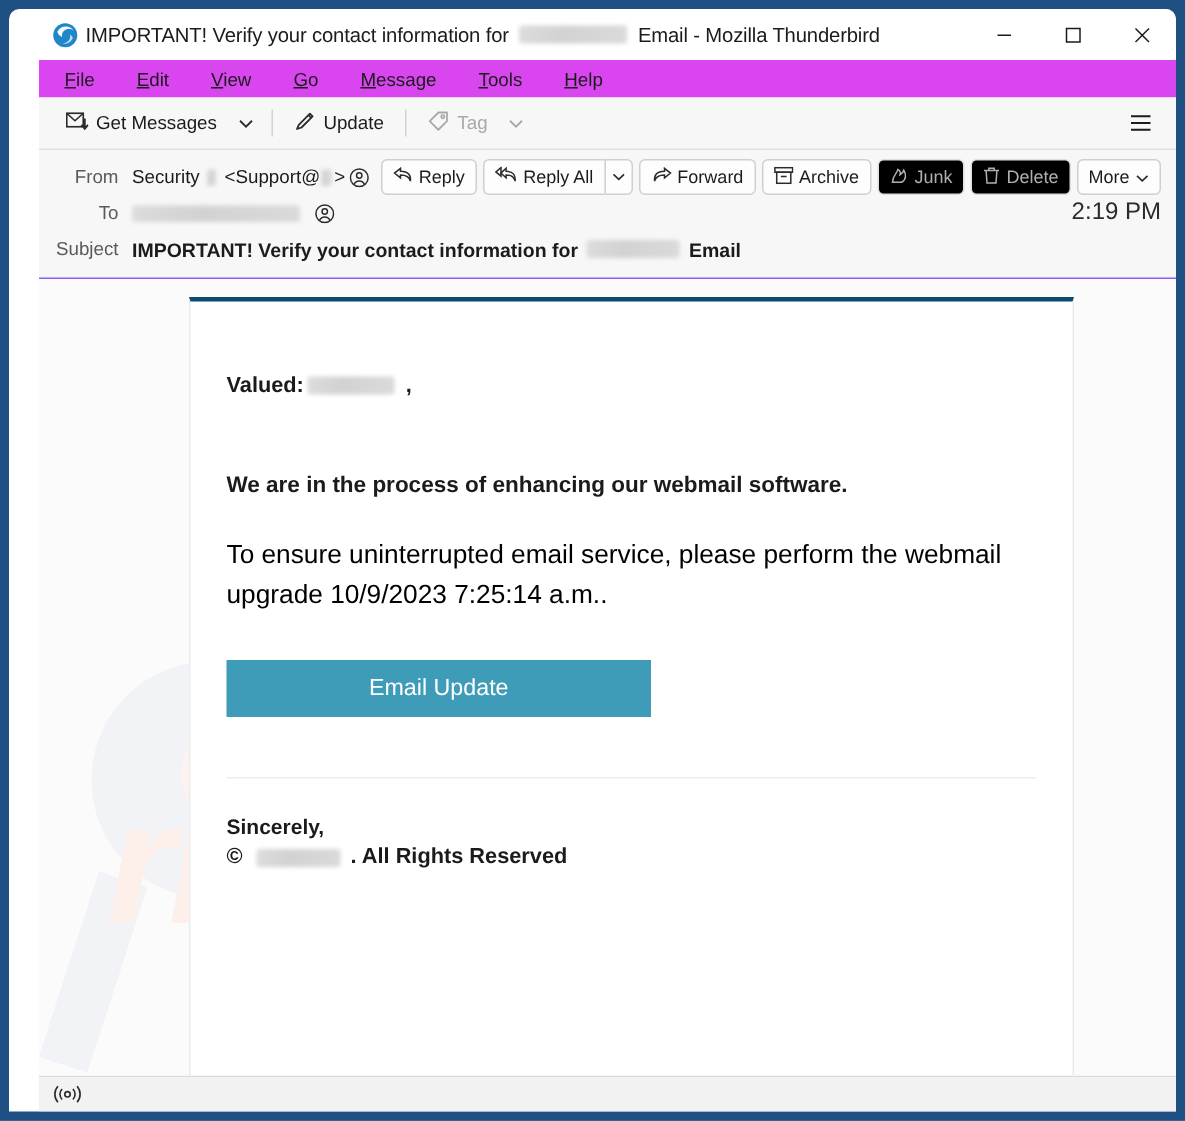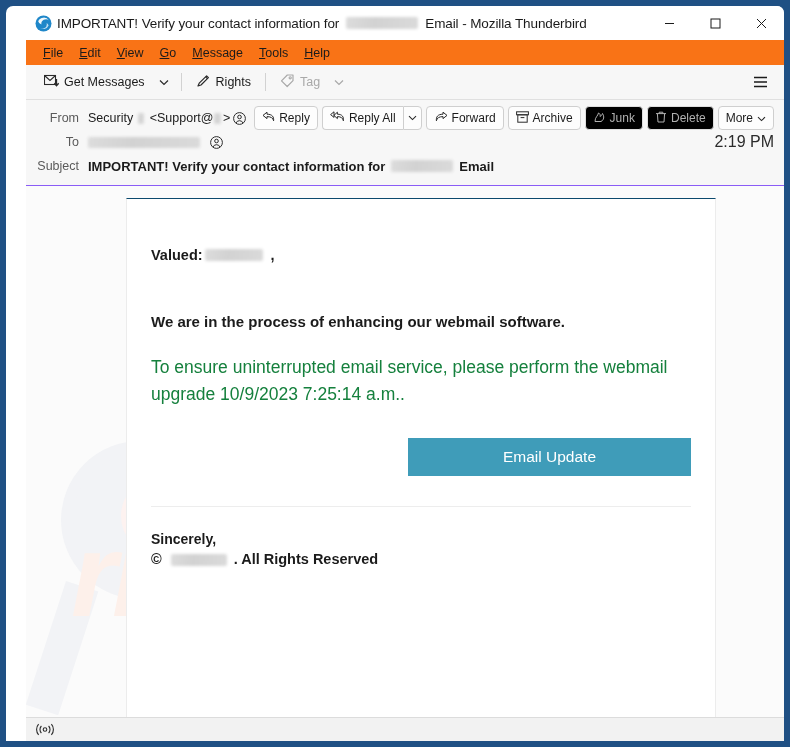--- a/index.html
+++ b/index.html
@@ -80,25 +80,25 @@
     width: 46px; height: 34px;
     display: flex; align-items: center; justify-content: center;
     cursor: default;
   }
   .wc svg { display: block; }
 
   
   #menubar {
     height: 25px;
     flex: 0 0 25px;
-    background: #f97316;
+    background: #d946ef;
     display: flex;
     align-items: center;
     padding-left: 9px;
-    gap: 0px;
+    gap: 12px;
   }
   .menu-item {
     font-size: 12.5px;
     color: #1b1b1b;
     padding: 3px 8px 3px 8px;
     border-radius: 3px;
     cursor: default;
     white-space: nowrap;
   }
   .menu-item u { text-decoration: underline; }
@@ -286,21 +286,21 @@
 
   
   #email-card {
     position: absolute;
     left: 100px; top: 12px;
     width: 590px;
     bottom: 0;
     background: #ffffff;
     border-left: 1px solid #ececec;
     border-right: 1px solid #ececec;
-    border-top: 1px solid #0c4a6e;
+    border-top: 3px solid #0c4a6e;
     z-index: 1;
     padding: 48px 24px 0 24px;
     overflow: hidden;
   }
 
   .greeting {
     font-size: 14.5px;
     font-weight: bold;
     color: #1b1b1b;
     display: flex;
@@ -318,30 +318,30 @@
   }
   .para {
     font-size: 14.5px;
     color: #2a2a2a;
     line-height: 1.72;
     max-width: 480px;
     margin-bottom: 52px;
   }
   .para-lg {
     font-size: 17.5px;
-    color: #15803d;
+    color: #000000;
     line-height: 1.55;
     max-width: 560px;
     margin-bottom: 30px;
   }
 
   #cta-wrap {
     display: flex;
-    justify-content: flex-end;
-    margin-bottom: 30px;
+    justify-content: flex-start;
+    margin-bottom: 40px;
   }
   #cta-button {
     width: 283px;
     height: 38px;
     background: #3f9cb9;
     color: #ffffff;
     font-size: 15.5px;
     display: flex;
     align-items: center;
     justify-content: center;
@@ -453,21 +453,21 @@
           </svg>
       </div>
       <div class="tb-sep"></div>
       <div class="tbbtn">
         <span>
           <svg width="15" height="15" viewBox="0 0 15 15">
             <path d="M2 13 L3.2 10.2 L10.6 2.8 L12.4 4.6 L5 12 Z" fill="none" stroke="#2b2b2b" stroke-width="1.2" stroke-linejoin="round"></path>
             <line x1="9.6" y1="3.8" x2="11.4" y2="5.6" stroke="#2b2b2b" stroke-width="1.1"></line>
           </svg>
         </span>
-        <span>Rights</span>
+        <span>Update</span>
       </div>
       <div class="tb-sep"></div>
       <div class="tbbtn disabled">
         <span>
           <svg width="15" height="15" viewBox="0 0 15 15">
             <path d="M1.5 7.8 L7.3 2 L13 2 L13 7.7 L7.2 13.5 Z" fill="none" stroke="#a9a9a9" stroke-width="1.2" stroke-linejoin="round"></path>
             <circle cx="10.2" cy="4.8" r="1.1" fill="none" stroke="#a9a9a9" stroke-width="1.1"></circle>
           </svg>
         </span>
         <span>Tag</span>

